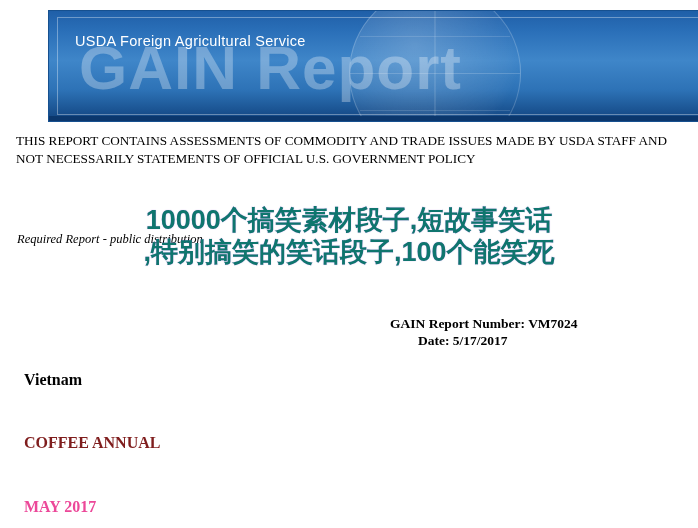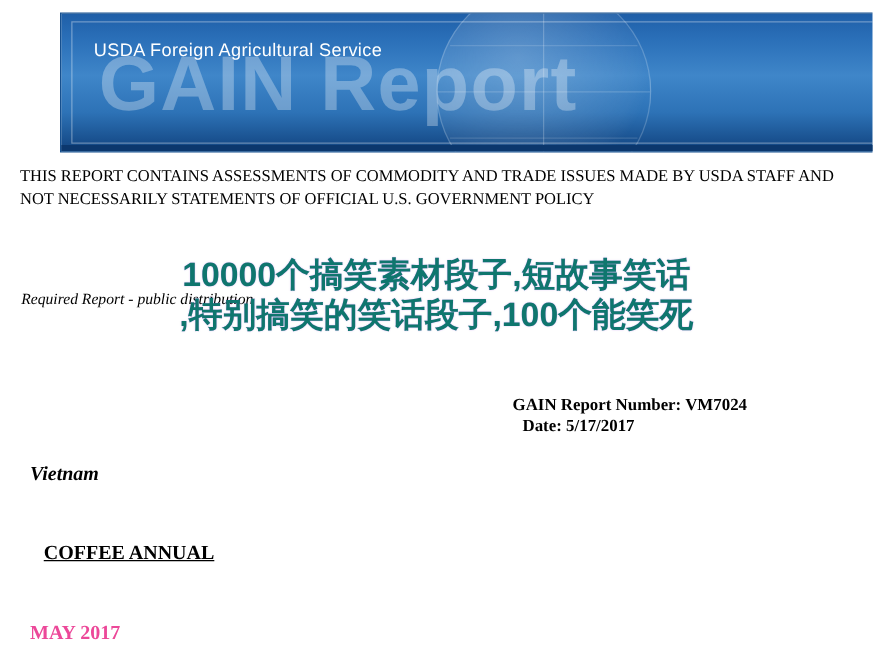--- a/index.html
+++ b/index.html
@@ -141,46 +141,44 @@
     left: 418px;
     top: 297px;
     font-size: 13.5px;
     font-weight: bold;
     color: #000000;
     white-space: nowrap;
     margin-top: 36px;
   }
   .meta-number {
     position: absolute;
-    left: 410px;
+    left: 390px;
     top: 316px;
     font-size: 13.5px;
     font-weight: bold;
     color: #000000;
     white-space: nowrap;
   }
 
   
   .country {
     position: absolute;
     left: 24px;
     top: 371px;
     font-size: 16px;
     font-weight: bold;
     color: #000000;
-    font-style: italic;
   }
   .report-title {
     position: absolute;
-    left: 35px;
+    left: 24px;
     top: 434px;
     font-size: 16px;
     font-weight: bold;
-    color: #000000;
-    text-decoration: underline;
+    color: #7f1d1d;
   }
   .report-date-line {
     position: absolute;
     left: 24px;
     top: 498px;
     font-size: 16px;
     font-weight: bold;
     color: #ec4899;
   }
 

